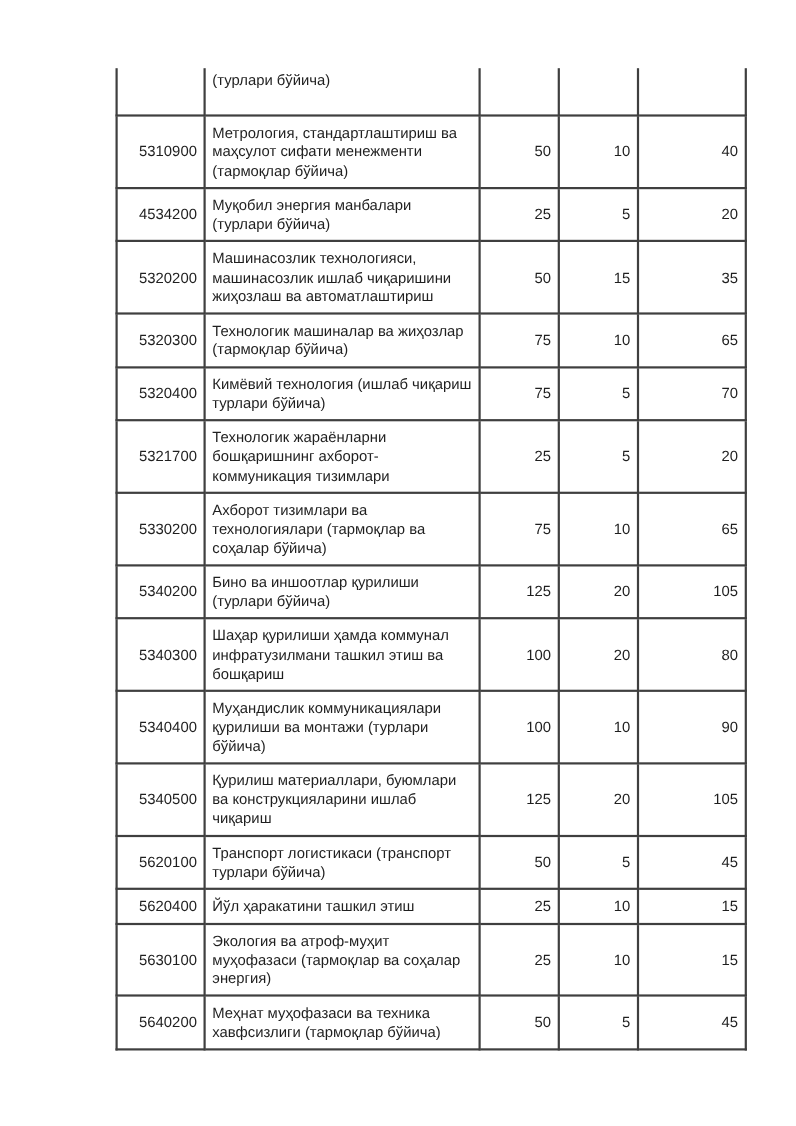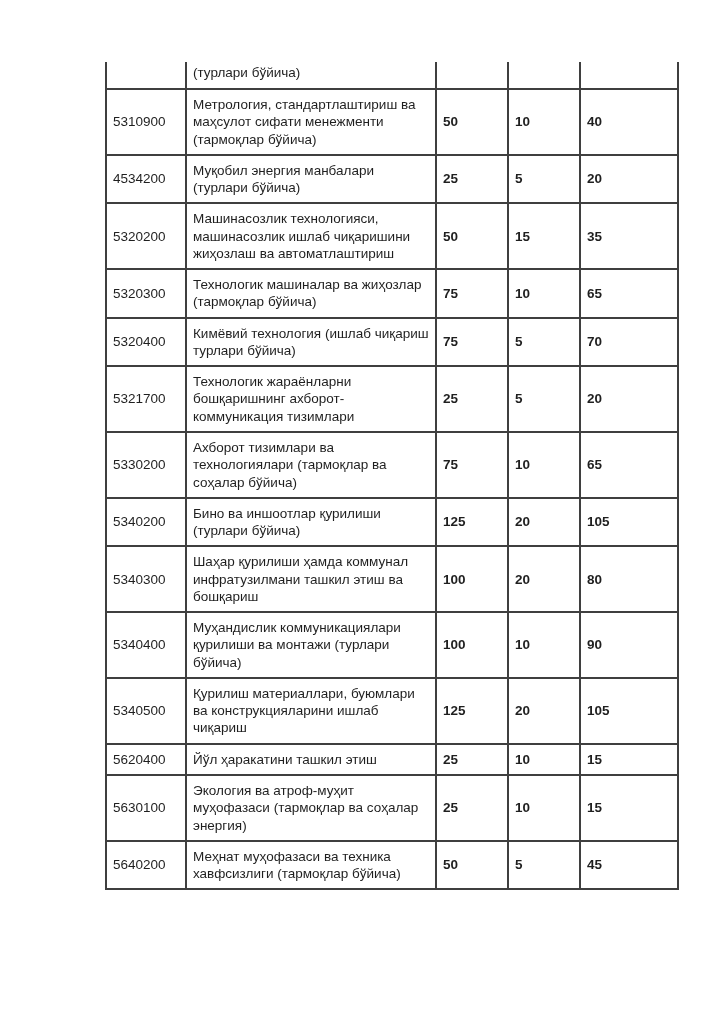--- a/index.html
+++ b/index.html
@@ -27,37 +27,36 @@
     color: #1f1f1f;
   }
   table.doc-table td {
     border: 2px solid #3f3f3f;
     padding: 6px 6px;
     vertical-align: middle;
     background: #ffffff;
     overflow: hidden;
   }
   td.code-cell {
-    text-align: left;
+    text-align: right;
   }
   td.desc-cell {
     text-align: left;
     padding-left: 9px;
     padding-right: 12px;
   }
   td.num-cell {
-    text-align: left;
-    font-weight: bold;
+    text-align: right;
   }
   
   tr.continuation td {
     border-top: none;
     vertical-align: top;
     padding-top: 2px;
-    padding-bottom: 6px;
+    padding-bottom: 22px;
     height: 18px;
   }
 </style>
 </head>
 <body>
 
 <div class="page">
   <table class="doc-table">
     <colgroup>
       <col style="width:80px">
@@ -145,20 +144,27 @@
     <td class="num-cell">90</td>
   </tr>
         <tr>
     <td class="code-cell">5340500</td>
     <td class="desc-cell">Қурилиш материаллари, буюмлари ва конструкцияларини ишлаб чиқариш</td>
     <td class="num-cell">125</td>
     <td class="num-cell">20</td>
     <td class="num-cell">105</td>
   </tr>
         <tr>
+    <td class="code-cell">5620100</td>
+    <td class="desc-cell">Транспорт логистикаси (транспорт турлари бўйича)</td>
+    <td class="num-cell">50</td>
+    <td class="num-cell">5</td>
+    <td class="num-cell">45</td>
+  </tr>
+        <tr>
     <td class="code-cell">5620400</td>
     <td class="desc-cell">Йўл ҳаракатини ташкил этиш</td>
     <td class="num-cell">25</td>
     <td class="num-cell">10</td>
     <td class="num-cell">15</td>
   </tr>
         <tr>
     <td class="code-cell">5630100</td>
     <td class="desc-cell">Экология ва атроф-муҳит муҳофазаси (тармоқлар ва соҳалар энергия)</td>
     <td class="num-cell">25</td>

